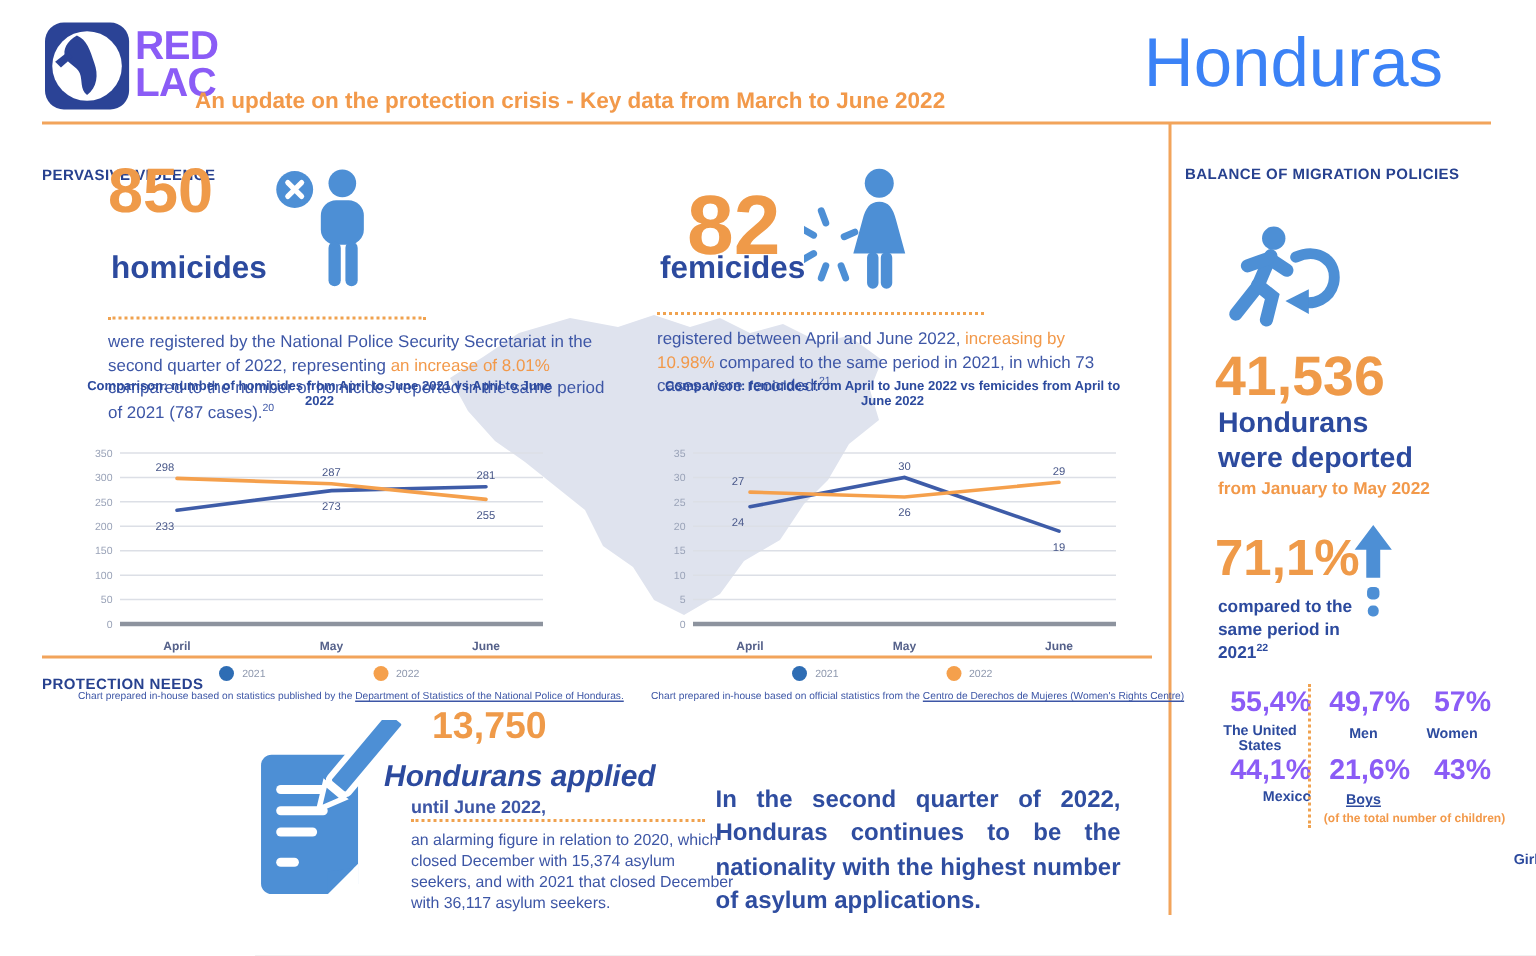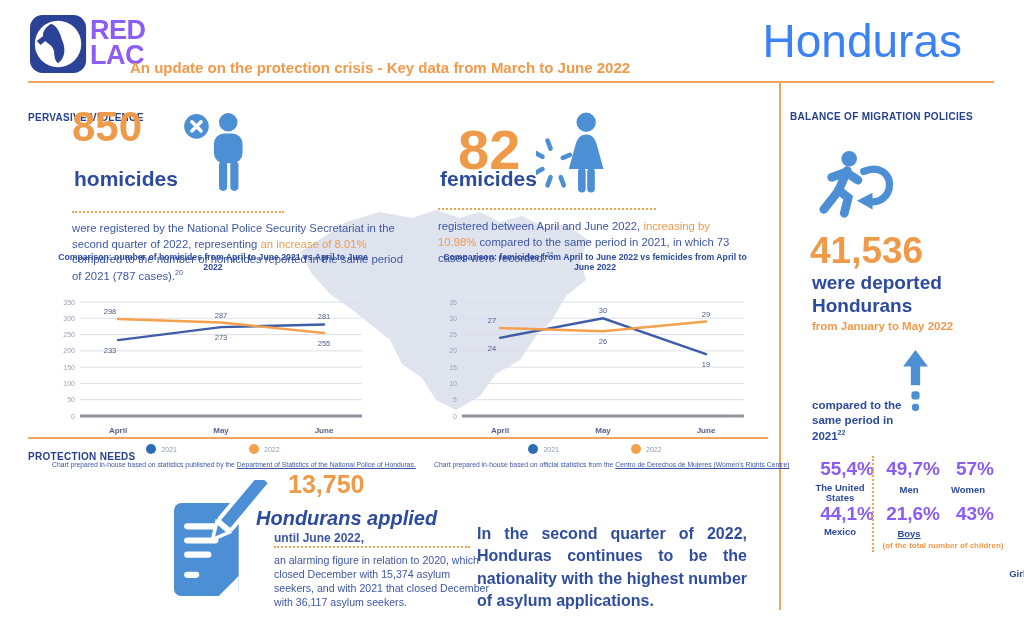--- a/index.html
+++ b/index.html
@@ -237,38 +237,39 @@
       <path d="M34 23 L20 28"></path>
       <path d="M27 42 L12 61"></path>
       <path d="M27 41 L37 49 L33 65"></path>
     </g>
     <path d="M53 22 C69 15 82 25 79 40 C76.5 50 66 56 55 52" stroke="#4D8FD5" stroke-width="7.5" fill="none" stroke-linecap="round"></path>
     <path d="M62 44 L46 52 L62 61 Z" fill="#4D8FD5"></path>
   </svg>
 
   <div class="abs big-num" style="left:810px;top:232px;font-size:37px;">41,536</div>
   <div class="abs num-label" style="left:812px;top:272px;font-size:19px;line-height:1.2;">
+    <div>Hondurans</div>
     <div>were deported</div>
-    <div>Hondurans</div>
   </div>
   <div class="abs side-period" style="left:812px;top:320px;">from January to May 2022</div>
 
+  <div class="abs big-num" style="left:810px;top:355px;font-size:34px;">71,1%</div>
   <svg class="abs" style="left:902px;top:350px;width:27px;height:62px;" viewBox="0 0 26 60">
     <path d="M13 0 L25 16 L17.5 16 L17.5 34 L8.5 34 L8.5 16 L1 16 Z" fill="#4D8FD5"></path>
     <rect x="9" y="40" width="8" height="8" rx="3" fill="#4D8FD5"></rect>
     <rect x="9.5" y="52" width="7" height="7" rx="3" fill="#4D8FD5"></rect>
   </svg>
   <div class="abs inc-desc" style="left:812px;top:398px;">
     <span>compared to the same period in 2021</span><sup>22</sup>
   </div>
 
   <div class="abs stat-val" style="left:806px;top:458px;width:68px;">55,4%</div>
   <div class="abs stat-lab" style="left:806px;top:483px;width:68px;">The United States</div>
   <div class="abs stat-val" style="left:806px;top:503px;width:68px;">44,1%</div>
-  <div class="abs stat-lab" style="left:806px;top:527px;width:68px;">Mexico</div>
+  <div class="abs stat-lab" style="left:824px;top:527px;width:68px;">Mexico</div>
 
   <div class="abs vdot" style="left:872px;top:456px;height:96px;"></div>
 
   <div class="abs stat-val" style="left:878px;top:458px;width:62px;">49,7%</div>
   <div class="abs stat-lab" style="left:878px;top:485px;width:62px;">Men</div>
   <div class="abs stat-val" style="left:878px;top:503px;width:62px;">21,6%</div>
   <div class="abs stat-lab" style="left:878px;top:529px;width:62px;text-decoration:underline;">Boys</div>
 
   <div class="abs stat-val" style="left:942px;top:458px;width:52px;">57%</div>
   <div class="abs stat-lab" style="left:942px;top:485px;width:52px;">Women</div>

